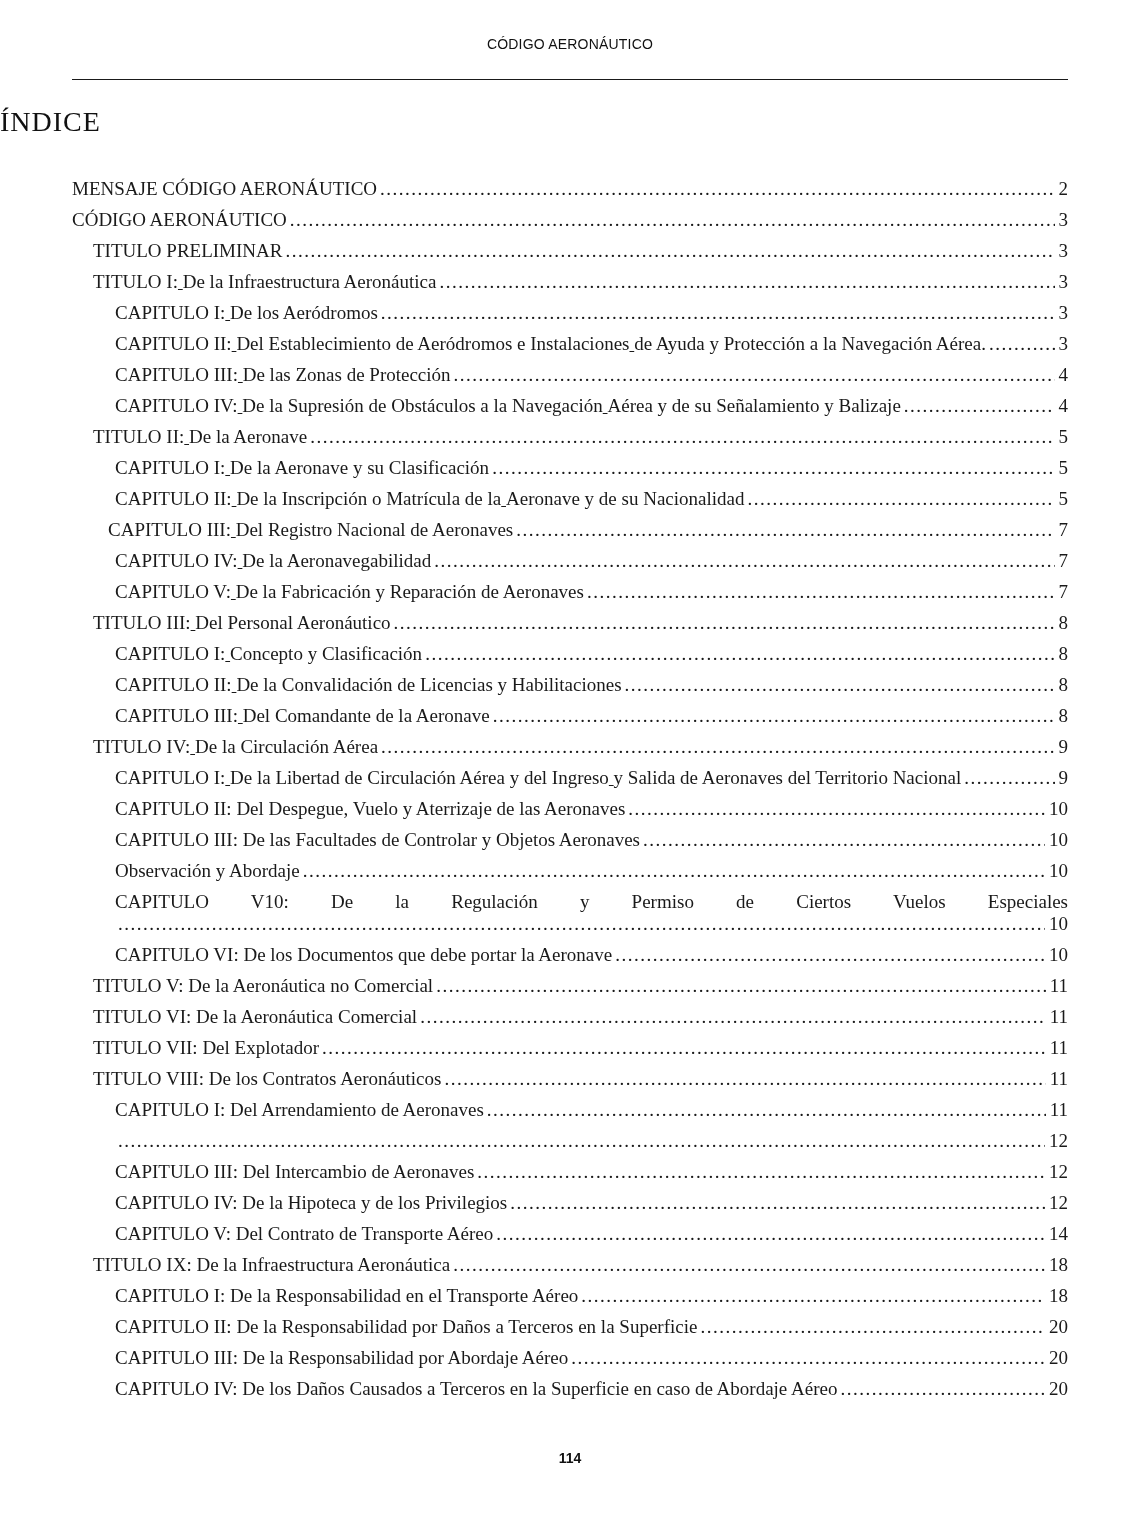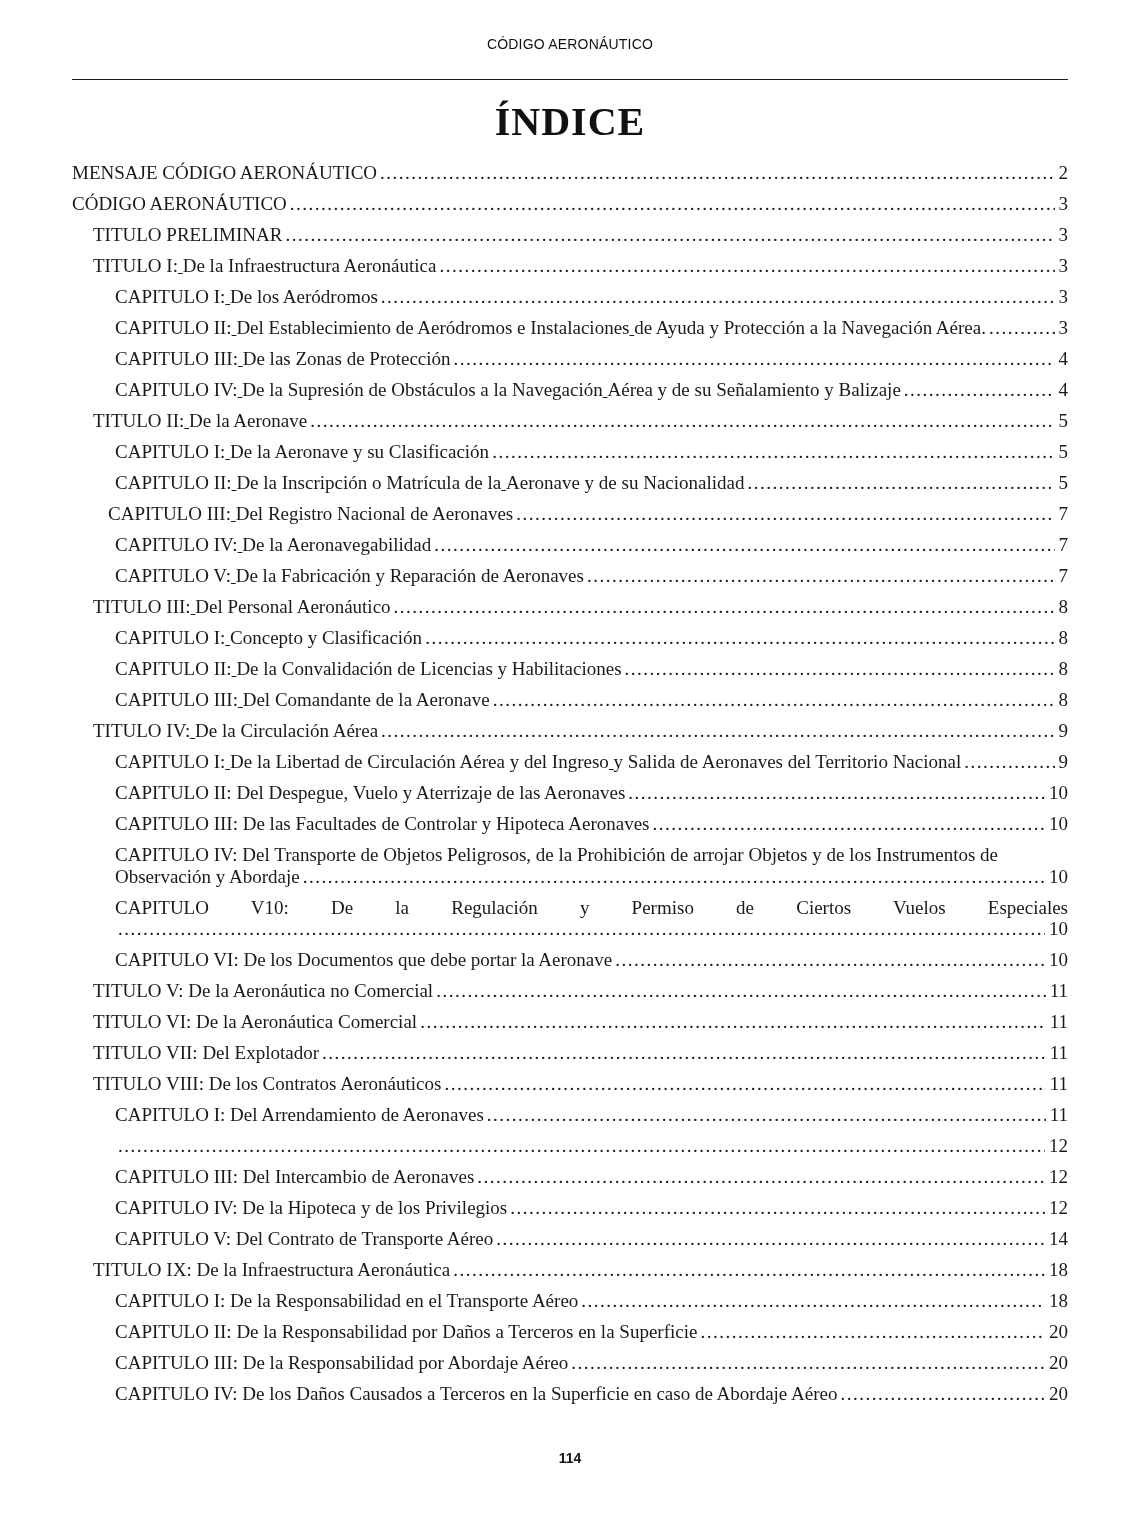--- a/index.html
+++ b/index.html
@@ -10,25 +10,25 @@
   }
   .running-header{
     padding-top:36px;text-align:center;
     font-family:"Liberation Sans","DejaVu Sans",sans-serif;
     font-size:14px;line-height:16px;letter-spacing:.2px;color:#111;
   }
   .header-rule{
     margin:27px 72px 0 72px;border:none;border-top:1.6px solid #1a1a1a;height:0;
   }
   .page-title{
-    margin:18px 0 0 0;text-align:center;
-    font-size:40px;line-height:48px;font-weight:bold;letter-spacing:1px;color:#111;
+    margin:18px 0 0 0;text-align:left;
+    font-size:28px;line-height:48px;font-weight:normal;letter-spacing:1px;color:#111;
   }
   .toc{
-    margin-top:16px;padding:0 72px;font-size:19px;color:#1a1a1a;
+    margin-top:32px;padding:0 72px;font-size:19px;color:#1a1a1a;
   }
   .toc-entry{margin-bottom:9.5px;}
   .toc-entry.level0{padding-left:0;}
   .toc-entry.level1{padding-left:21px;}
   .toc-entry.level2{padding-left:43px;}
   .toc-line{display:flex;align-items:baseline;line-height:21.5px;}
   .toc-line.plain{display:block;}
   .toc-line.justify{display:block;text-align:justify;text-align-last:justify;}
   .toc-label{white-space:nowrap;}
   .toc-line.plain .toc-label,.toc-line.justify .toc-label{white-space:normal;}
@@ -196,27 +196,26 @@
     </div>
     <div class="toc-entry level2">
       <div class="toc-line">
         <span class="toc-label">CAPITULO II: Del Despegue, Vuelo y Aterrizaje de las Aeronaves</span>
         <span class="toc-leader"><span class="dots">................................................................................................................................................................................................................................................</span></span>
         <span class="toc-page">10</span>
       </div>
     </div>
     <div class="toc-entry level2">
       <div class="toc-line">
-        <span class="toc-label">CAPITULO III: De las Facultades de Controlar y Hipoteca Aeronaves</span>
-        <span class="toc-leader"><span class="dots">................................................................................................................................................................................................................................................</span></span>
-        <span class="toc-page">10</span>
-      </div>
-    </div>
-    <div class="toc-entry level2">
-      <div class="toc-line plain"><span class="toc-label">CAPITULO IV: Del Transporte de Objetos Peligrosos, de la Prohibición de arrojar Objetos y de los Instrumentos de</span></div>
+        <span class="toc-label">CAPITULO III: De las Facultades de Controlar y Objetos Aeronaves</span>
+        <span class="toc-leader"><span class="dots">................................................................................................................................................................................................................................................</span></span>
+        <span class="toc-page">10</span>
+      </div>
+    </div>
+    <div class="toc-entry level2">
       <div class="toc-line">
         <span class="toc-label">Observación y Abordaje</span>
         <span class="toc-leader"><span class="dots">................................................................................................................................................................................................................................................</span></span>
         <span class="toc-page">10</span>
       </div>
     </div>
     <div class="toc-entry level2">
       <div class="toc-line justify"><span class="toc-label">CAPITULO V10: De la Regulación y Permiso de Ciertos Vuelos Especiales</span></div>
       <div class="toc-line">
         <span class="toc-label"></span>

